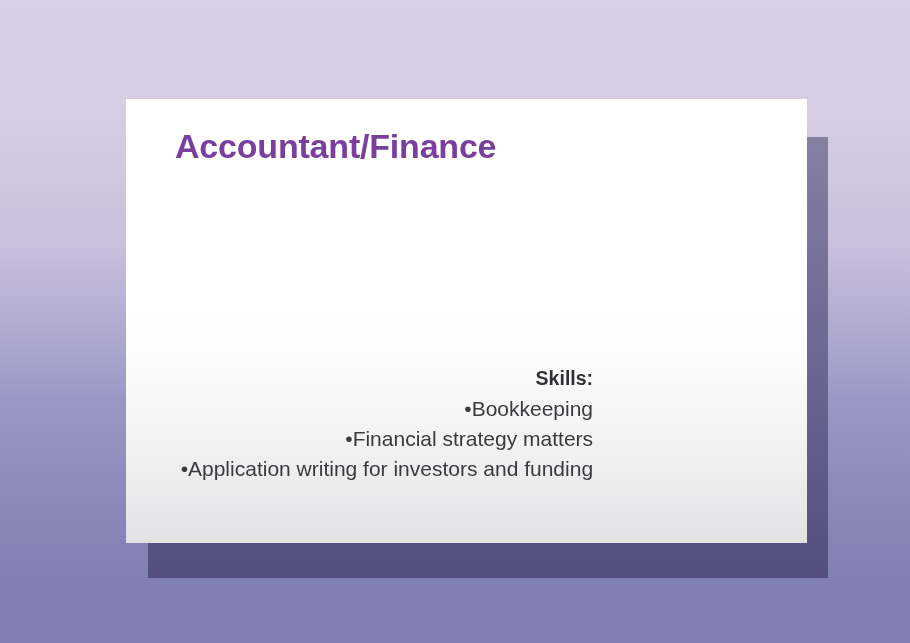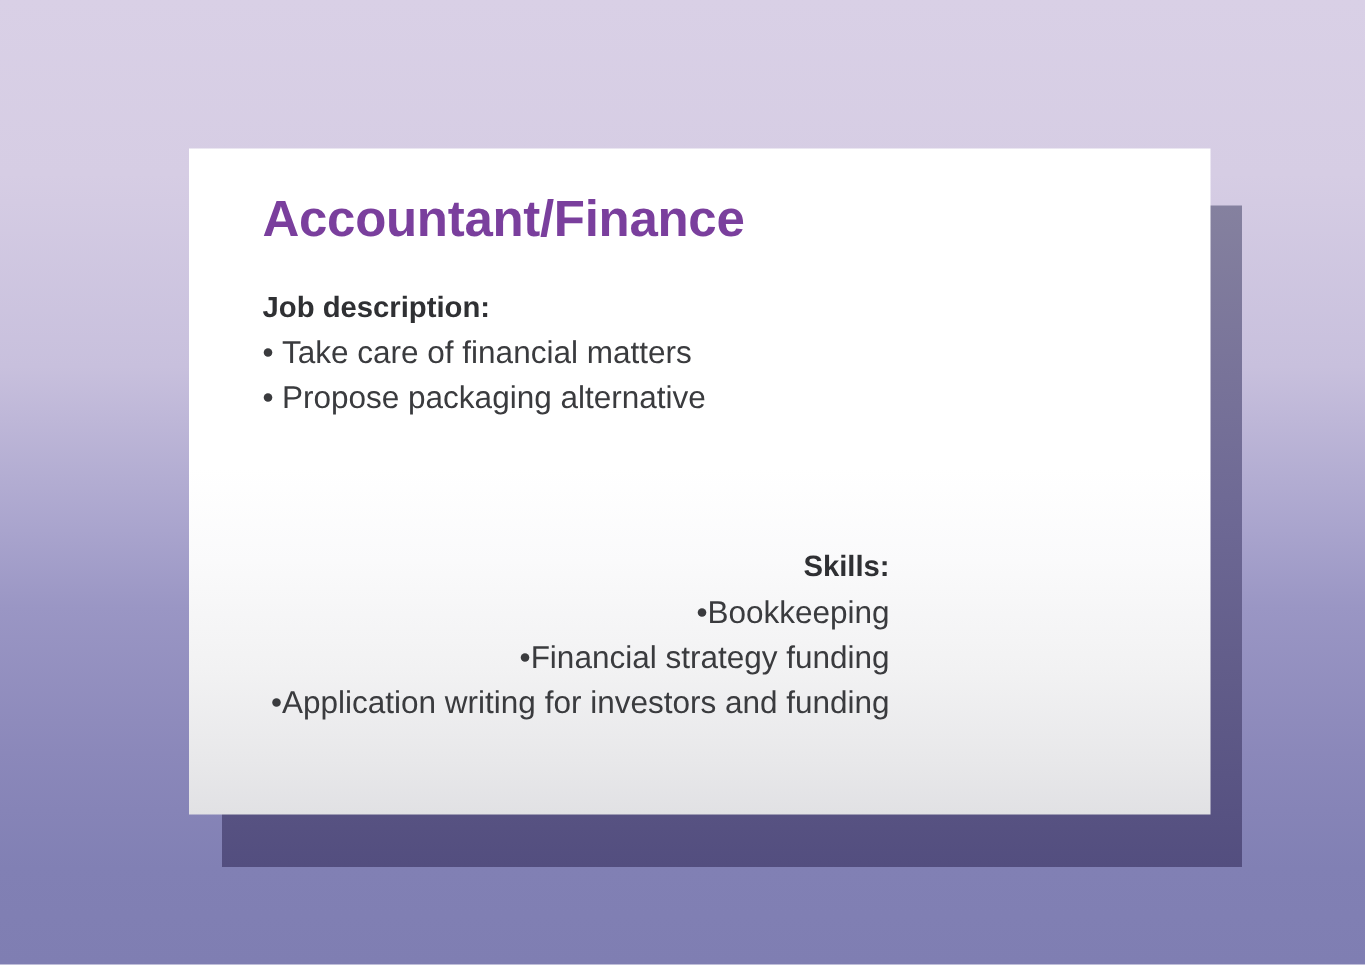--- a/index.html
+++ b/index.html
@@ -118,33 +118,26 @@
 
 <div id="slide">
 
   <div id="shadow-rect"></div>
 
   <div id="card">
     <div id="card-inner">
 
       <div class="card-title">Accountant/Finance</div>
 
-      <div class="section" id="section-job">
-        <div class="section-heading">Job description:</div>
-        <ul class="bullet-list">
-          <li class="bullet-item"><span class="bullet-dot">•</span><span>Take care of financial matters</span></li>
-          <li class="bullet-item"><span class="bullet-dot">•</span><span>Propose packaging alternative</span></li>
-        </ul>
-      </div>
 
       <div class="section" id="section-skills">
         <div class="section-heading">Skills:</div>
         <ul class="bullet-list">
           <li class="bullet-item"><span class="bullet-dot">•</span><span>Bookkeeping</span></li>
-          <li class="bullet-item"><span class="bullet-dot">•</span><span>Financial strategy funding</span></li>
+          <li class="bullet-item"><span class="bullet-dot">•</span><span>Financial strategy matters</span></li>
           <li class="bullet-item"><span class="bullet-dot">•</span><span>Application writing for investors and funding</span></li>
         </ul>
       </div>
 
     </div>
   </div>
 
 </div>
 
 </body></html>

